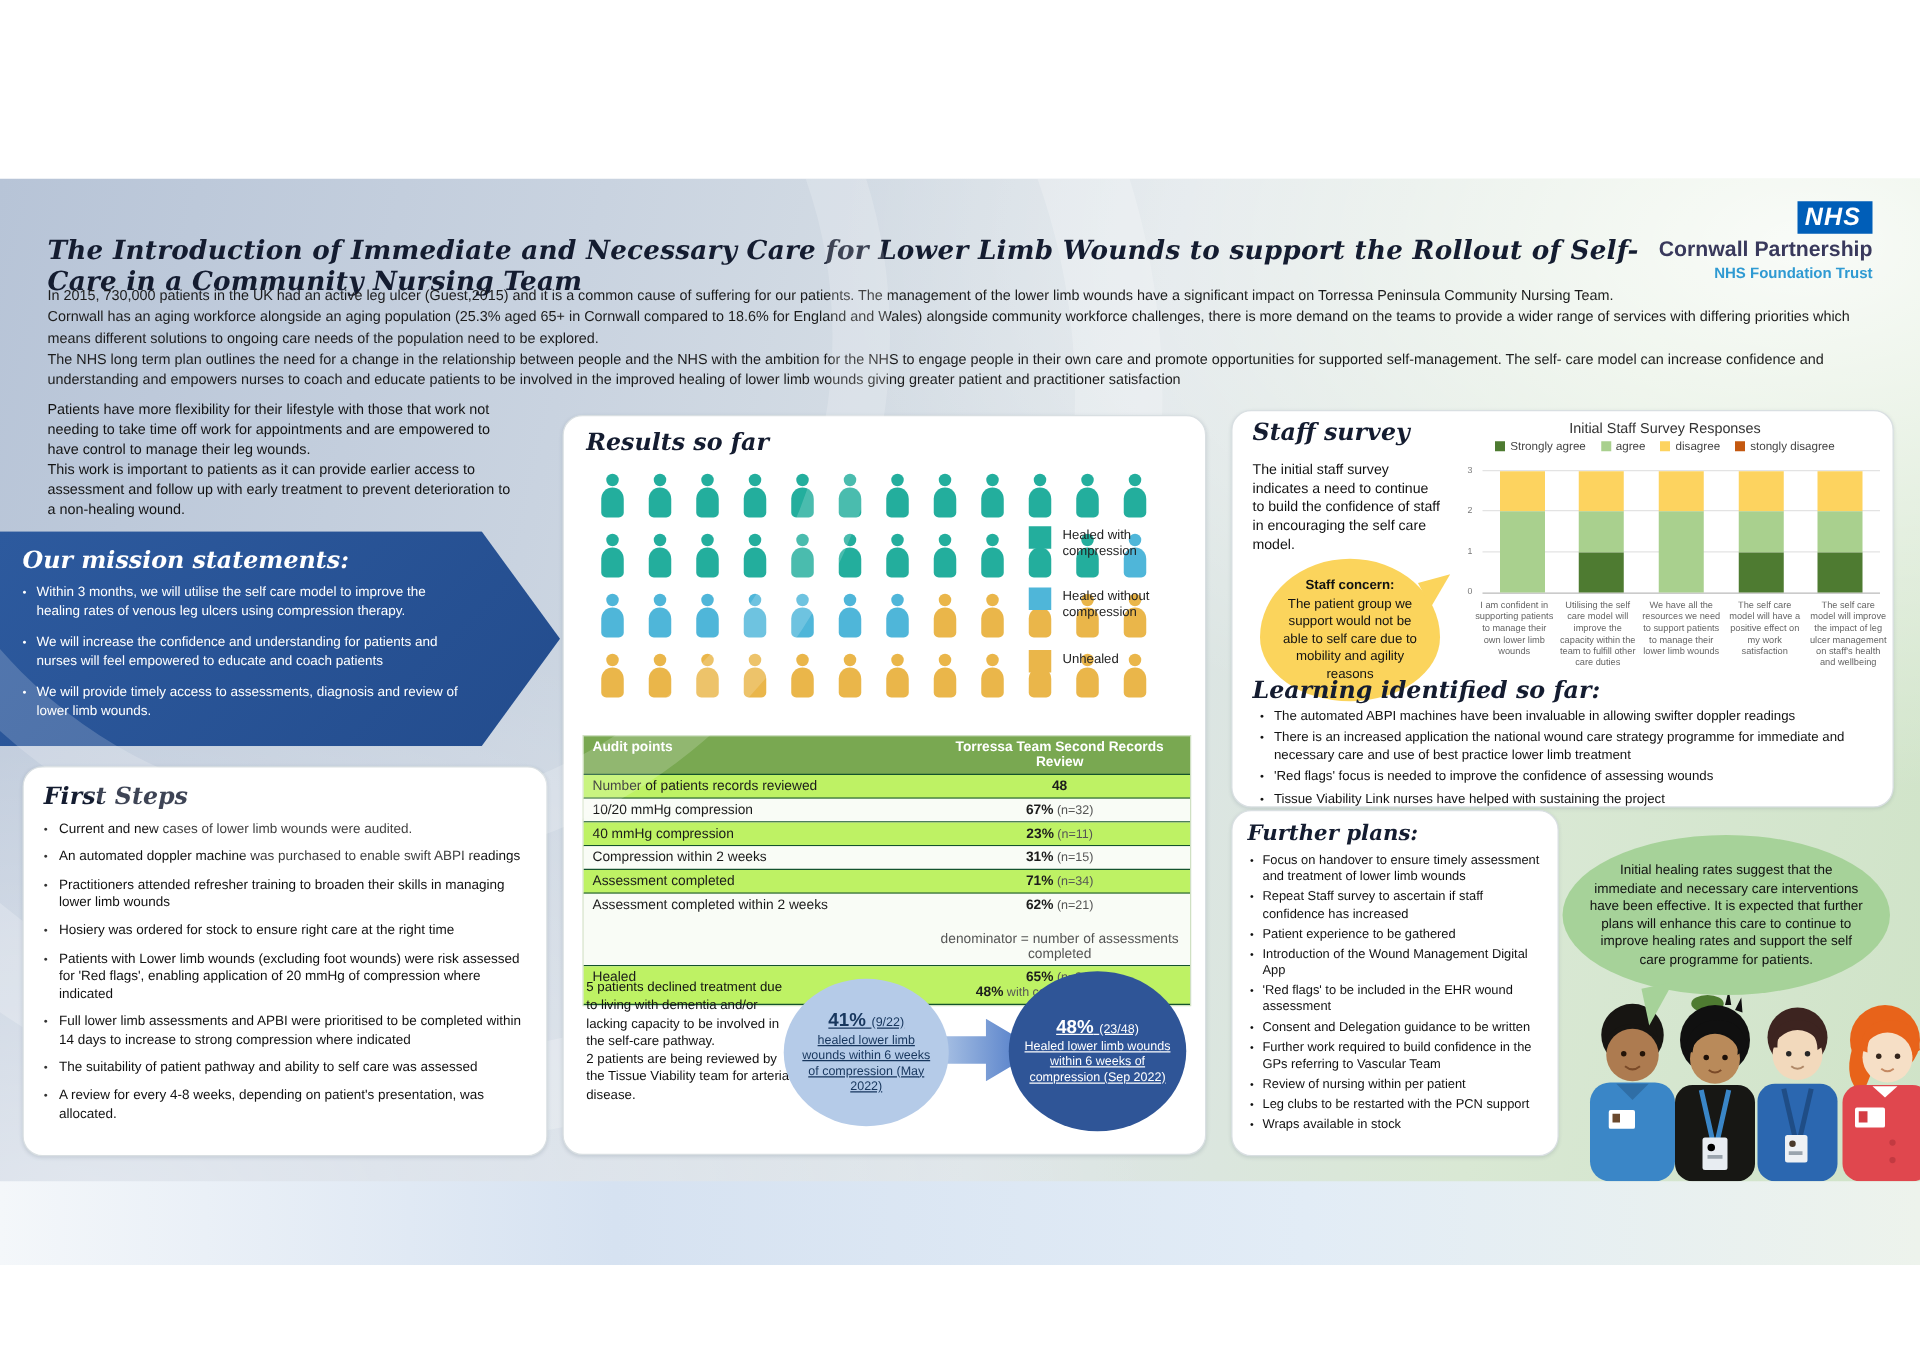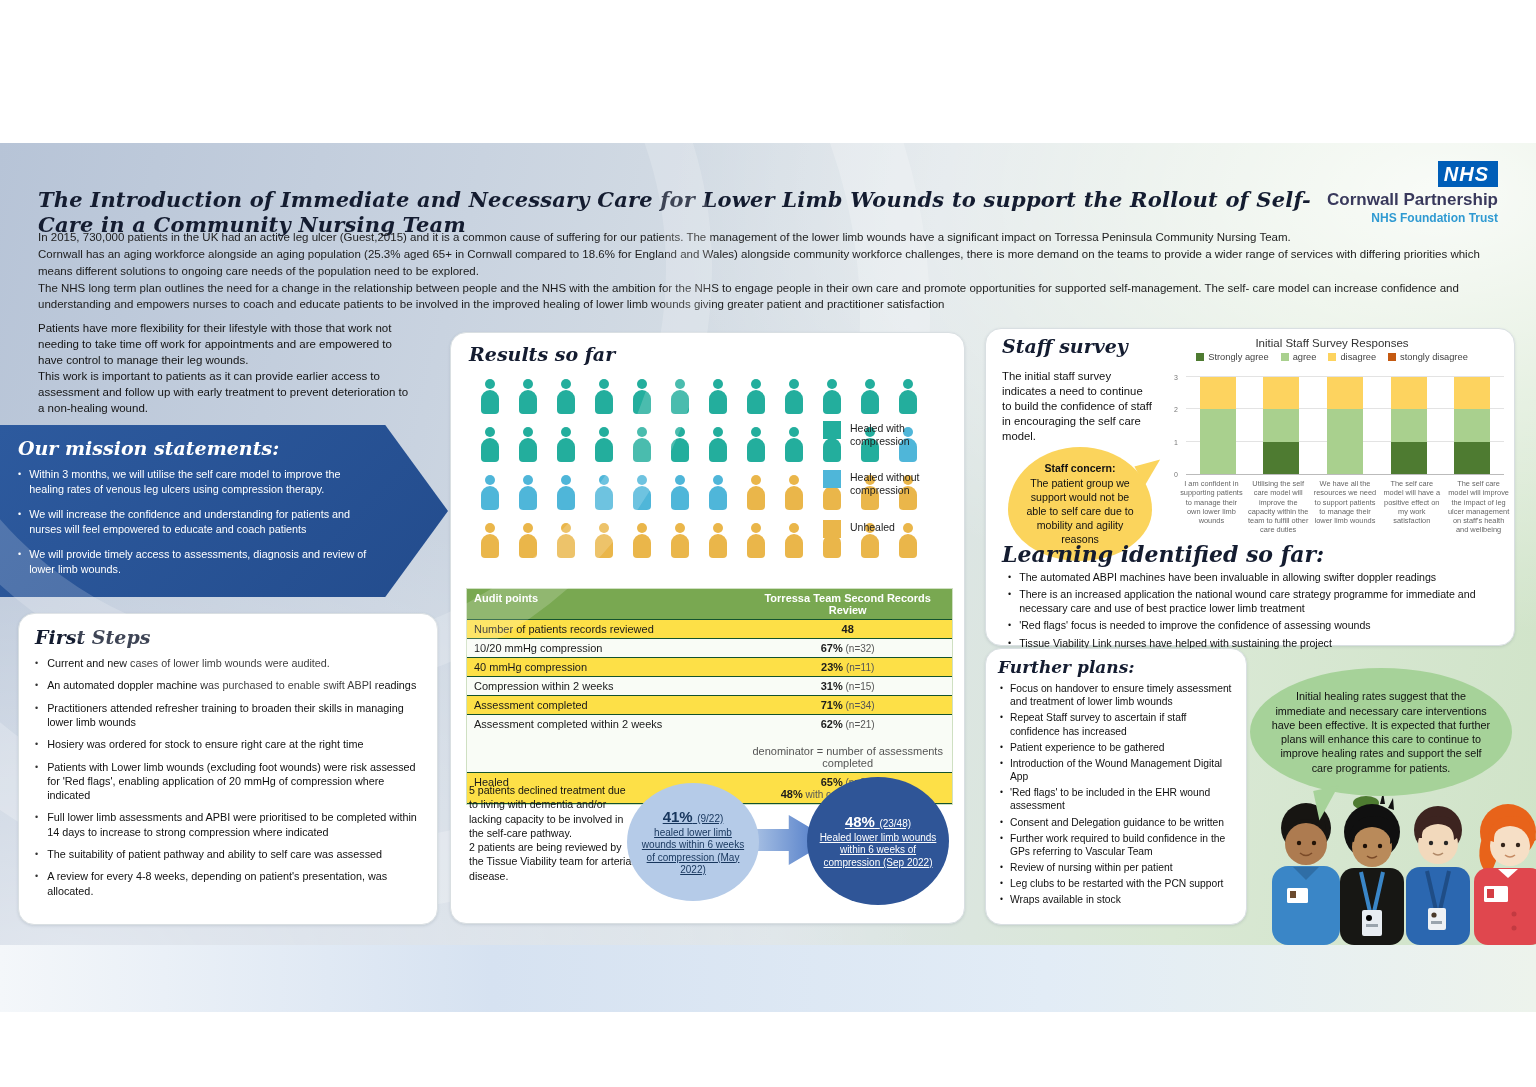--- a/index.html
+++ b/index.html
@@ -76,21 +76,21 @@
   .p-head{width:10px;height:10px;border-radius:50%;margin-bottom:1px;}
   .p-body{width:18px;height:24px;border-radius:9px 9px 4px 4px;}
   .pict-legend{position:absolute;left:372px;top:88px;width:130px;}
   .pl-entry{display:flex;align-items:flex-start;margin-bottom:22px;}
   .pl-sq{width:18px;height:18px;margin-right:9px;flex:0 0 auto;}
   .pl-lab{font-size:10.5px;line-height:1.25;color:#222;padding-top:1px;}
 
   
   .audit-table{position:absolute;left:15px;top:255px;width:487px;font-size:11px;border:1px solid #cfe0c2;}
   .t-row{display:flex;border-bottom:1px solid #14532d;}
-  .t-row.g{background:#fde047;}
+  .t-row.g{background:#bef264;}
   .t-row.w{background:#f9fcf6;}
   .t-head{background:var(--table-green,#79a851);color:#fff;font-weight:bold;}
   .t-cell{padding:3px 7px;}
   .c0{width:57%;}
   .c1{width:43%;text-align:center;}
   .t-cell b{color:#1c1c1c;}
   .nval{color:#555;font-size:10px;}
   .tnote{font-size:11px;color:#555;margin-top:15px;}
 
   
@@ -131,21 +131,21 @@
     display:flex;justify-content:space-around;align-items:flex-end;}
   .gridline{position:absolute;left:0;width:100%;height:1px;background:#e3e3e3;}
   .ytick{position:absolute;left:-12px;transform:translateY(50%);font-size:7px;color:#777;}
   .bar-col{width:56px;height:100%;display:flex;justify-content:center;align-items:flex-end;position:relative;z-index:1;}
   .bar-stack{width:36px;height:100%;display:flex;flex-direction:column-reverse;}
   .chart-cats{position:absolute;left:24px;top:146px;width:334px;display:flex;justify-content:space-around;}
   .cat-label{width:64px;font-size:7.4px;line-height:1.25;color:#666;text-align:center;}
 
   
   .learning{position:absolute;left:12px;top:212px;width:506px;}
-  .learning .hand{font-size:22px;margin:0 0 4px 4px;position:static;}
+  .learning .hand{font-size:19px;margin:0 0 4px 4px;position:static;}
   .learning .bullet{display:flex;font-size:10.6px;line-height:1.3;margin-bottom:3.5px;color:#111;}
   .learning .blt{margin:0 8px 0 10px;font-size:9px;line-height:1.5;}
 
   
   .plans{left:985px;top:505px;width:262px;height:277px;padding:8px 10px;}
   .plans .hand{font-size:17px;margin:0 0 5px 2px;}
   .plans .bullet{display:flex;font-size:10.3px;line-height:1.28;margin-bottom:3px;color:#111;}
   .plans .blt{margin:0 7px 0 4px;font-size:8.5px;line-height:1.5;}
 
   

